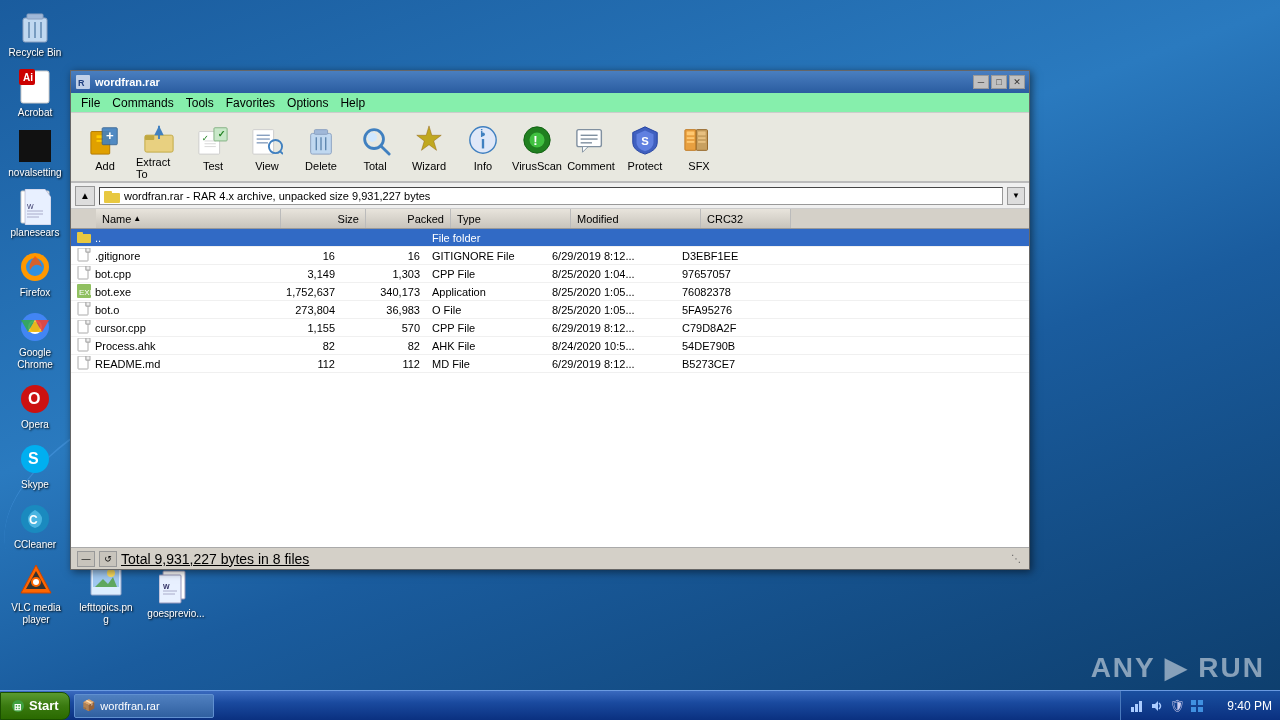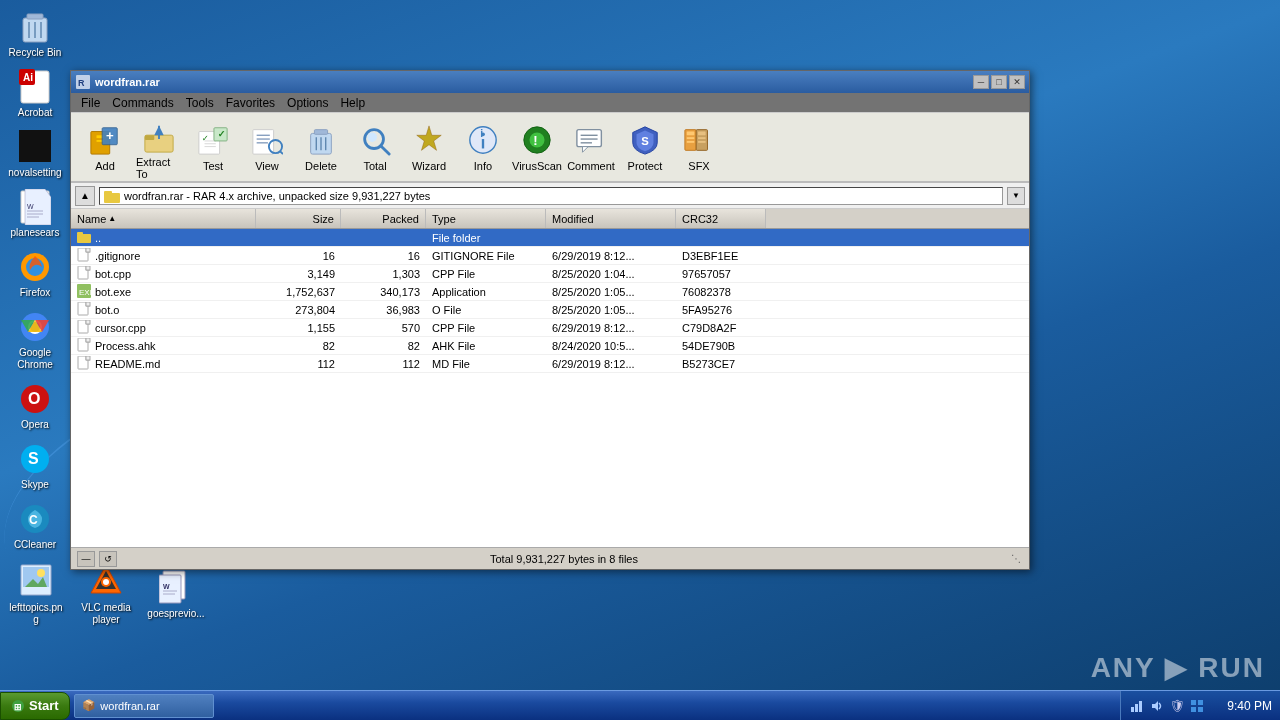--- a/index.html
+++ b/index.html
@@ -146,21 +146,21 @@
       display: flex;
       align-items: center;
       justify-content: center;
       cursor: pointer;
       color: #333;
     }
 
     
     .menu-bar {
       height: 20px;
-      background: #737373;
+      background: #86efac;
       border-bottom: 1px solid #ccc;
       display: flex;
       align-items: center;
       padding: 0 4px;
     }
 
     .menu-item {
       padding: 2px 6px;
       cursor: pointer;
       font-size: 12px;
@@ -259,20 +259,21 @@
     }
 
     .file-list-header {
       display: flex;
       background: #d4d0c8;
       border-bottom: 1px solid #999;
       height: 20px;
       position: sticky;
       top: 0;
       z-index: 1;
+      padding-left: 25px;
     }
 
     .col-header {
       padding: 2px 6px;
       font-size: 11px;
       border-right: 1px solid #bbb;
       display: flex;
       align-items: center;
       cursor: pointer;
       user-select: none;
@@ -328,22 +329,23 @@
       border: 1px solid #999;
       display: flex;
       align-items: center;
       justify-content: center;
       font-size: 9px;
       cursor: pointer;
     }
 
     .status-text {
       flex: 1;
-      text-align: center;
-      font-size: 11px;
+      text-align: left;
+      font-size: 14px;
+      text-decoration: underline;
     }
 
     .status-resize {
       width: 12px;
       height: 12px;
       cursor: se-resize;
       font-size: 10px;
       color: #666;
     }
 
@@ -568,39 +570,39 @@
       <span class="icon-label">CCleaner</span>
     </div>
   </div>
 
   <div class="desktop-bottom-icons">
     <div class="bottom-icon-row">
 
       <div class="desktop-icon">
         <div class="icon-img">
           <svg width="34" height="38" viewBox="0 0 34 38">
+            <polygon points="17,2 32,30 2,30" fill="#f60" stroke="#c40" stroke-width="1"></polygon>
+            <polygon points="17,8 27,26 7,26" fill="#333"></polygon>
+            <circle cx="17" cy="19" r="5" fill="#f60"></circle>
+            <circle cx="17" cy="19" r="3" fill="white"></circle>
+          </svg>
+        </div>
+        <span class="icon-label">VLC media player</span>
+      </div>
+
+      <div class="desktop-icon">
+        <div class="icon-img">
+          <svg width="34" height="38" viewBox="0 0 34 38">
             <rect x="2" y="2" width="30" height="30" rx="1" fill="#ddeeff" stroke="#99aacc"></rect>
             <rect x="4" y="4" width="26" height="20" fill="#a0c8f0"></rect>
             <polygon points="6,24 14,16 19,21 24,14 28,24" fill="#60a860"></polygon>
             <circle cx="22" cy="10" r="4" fill="#ffe060"></circle>
           </svg>
         </div>
         <span class="icon-label">lefttopics.png</span>
-      </div>
-
-      <div class="desktop-icon">
-        <div class="icon-img">
-          <svg width="34" height="38" viewBox="0 0 34 38">
-            <polygon points="17,2 32,30 2,30" fill="#f60" stroke="#c40" stroke-width="1"></polygon>
-            <polygon points="17,8 27,26 7,26" fill="#333"></polygon>
-            <circle cx="17" cy="19" r="5" fill="#f60"></circle>
-            <circle cx="17" cy="19" r="3" fill="white"></circle>
-          </svg>
-        </div>
-        <span class="icon-label">VLC media player</span>
       </div>
 
       <div class="desktop-icon">
         <div class="icon-img">
           <svg width="34" height="38" viewBox="0 0 34 38">
             <rect x="4" y="2" width="22" height="28" rx="1" fill="white" stroke="#99b"></rect>
             <rect x="0" y="6" width="22" height="28" rx="1" fill="#e8f0ff" stroke="#99b"></rect>
             <text x="4" y="20" fill="#336" font-size="7" font-weight="bold">W</text>
             <line x1="4" y1="22" x2="18" y2="22" stroke="#99b" stroke-width="0.8"></line>
             <line x1="4" y1="25" x2="16" y2="25" stroke="#99b" stroke-width="0.8"></line>

